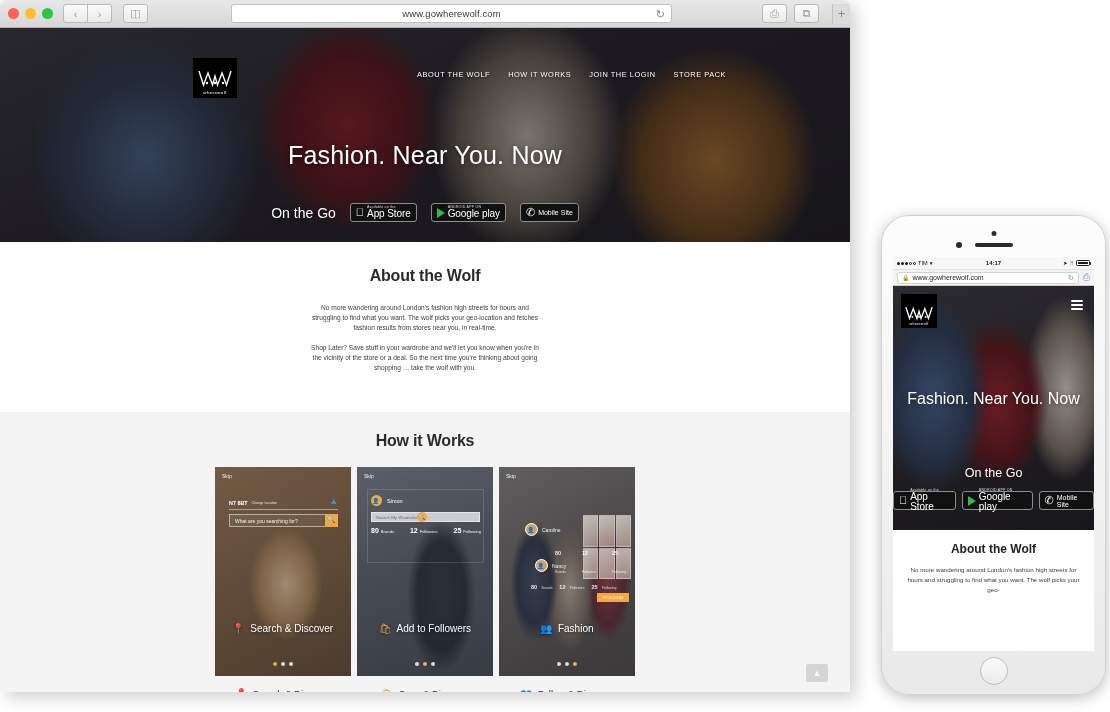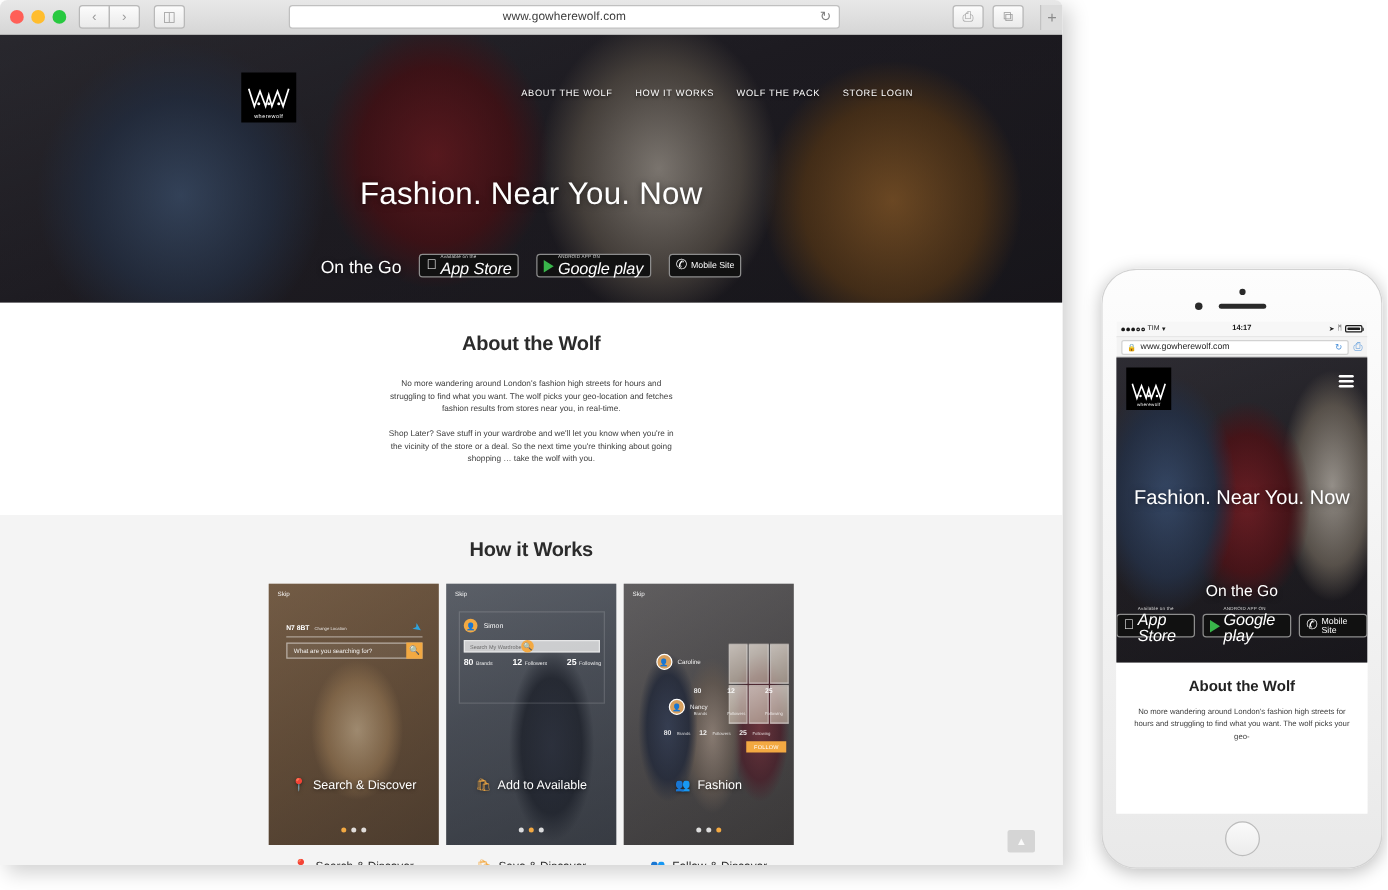--- a/index.html
+++ b/index.html
@@ -125,21 +125,21 @@
   #onthego-label { font-size: 14px; color: #fff; text-shadow: 0 1px 4px rgba(0,0,0,.55); }
   .store-badge {
     height: 19px; min-width: 55px;
     background: #111; border: 1px solid #8d8d8d; border-radius: 3px;
     display: flex; align-items: center; gap: 3px;
     padding: 0 5px;
   }
   .badge-glyph { color: #fff; font-size: 11px; line-height: 1; }
   .badge-text { display: flex; flex-direction: column; line-height: 1; }
   .badge-sub { font-size: 3.6px; color: #dcdcdc; letter-spacing: .2px; }
-  .badge-main { font-size: 13px; color: #fff; letter-spacing: -.1px; font-style: italic; }
+  .badge-main { font-size: 10px; color: #fff; letter-spacing: -.1px; }
   .badge-single { font-size: 7px; color: #fff; }
   .gplay-tri {
     width: 0; height: 0;
     border-top: 5px solid transparent;
     border-bottom: 5px solid transparent;
     border-left: 8px solid #39b54a;
   }
 
   
   #about { background: #fff; padding: 25px 0 30px; }
@@ -407,22 +407,22 @@
               <circle cx="9" cy="13" r="1.2" fill="#fff"></circle>
               <circle cx="17" cy="13" r="1.2" fill="#fff"></circle>
               <circle cx="25" cy="13" r="1.2" fill="#fff"></circle>
             </svg>
             <span id="logo-word">wherewolf</span>
           </div>
 
           <nav id="nav-links">
             <span class="nav-link">ABOUT THE WOLF</span>
             <span class="nav-link">HOW IT WORKS</span>
-            <span class="nav-link">WOLF THE PACK</span>
-            <span class="nav-link">STORE LOGIN</span>
+            <span class="nav-link">JOIN THE LOGIN</span>
+            <span class="nav-link">STORE PACK</span>
           </nav>
         </div>
 
         <h1 id="hero-title">Fashion. Near You. Now</h1>
 
         <div id="onthego-row">
           <span id="onthego-label">On the Go</span>
 
           <div class="store-badge">
             <span class="badge-glyph"></span>
@@ -500,21 +500,21 @@
                 <span class="stat-num">12</span>
                 <span class="stat-lab">Followers</span>
               </span>
               <span class="stat">
                 <span class="stat-num">25</span>
                 <span class="stat-lab">Following</span>
               </span>
             </div>
             <div class="card-caption">
               <span class="cap-ico">🛍</span>
-              <span>Add to Available</span>
+              <span>Add to Followers</span>
             </div>
             <div class="dots">
               <span class="dot"></span>
               <span class="dot on"></span>
               <span class="dot"></span>
             </div>
           </div>
 
           <div class="card card3">
             <span class="skip">Skip</span>

